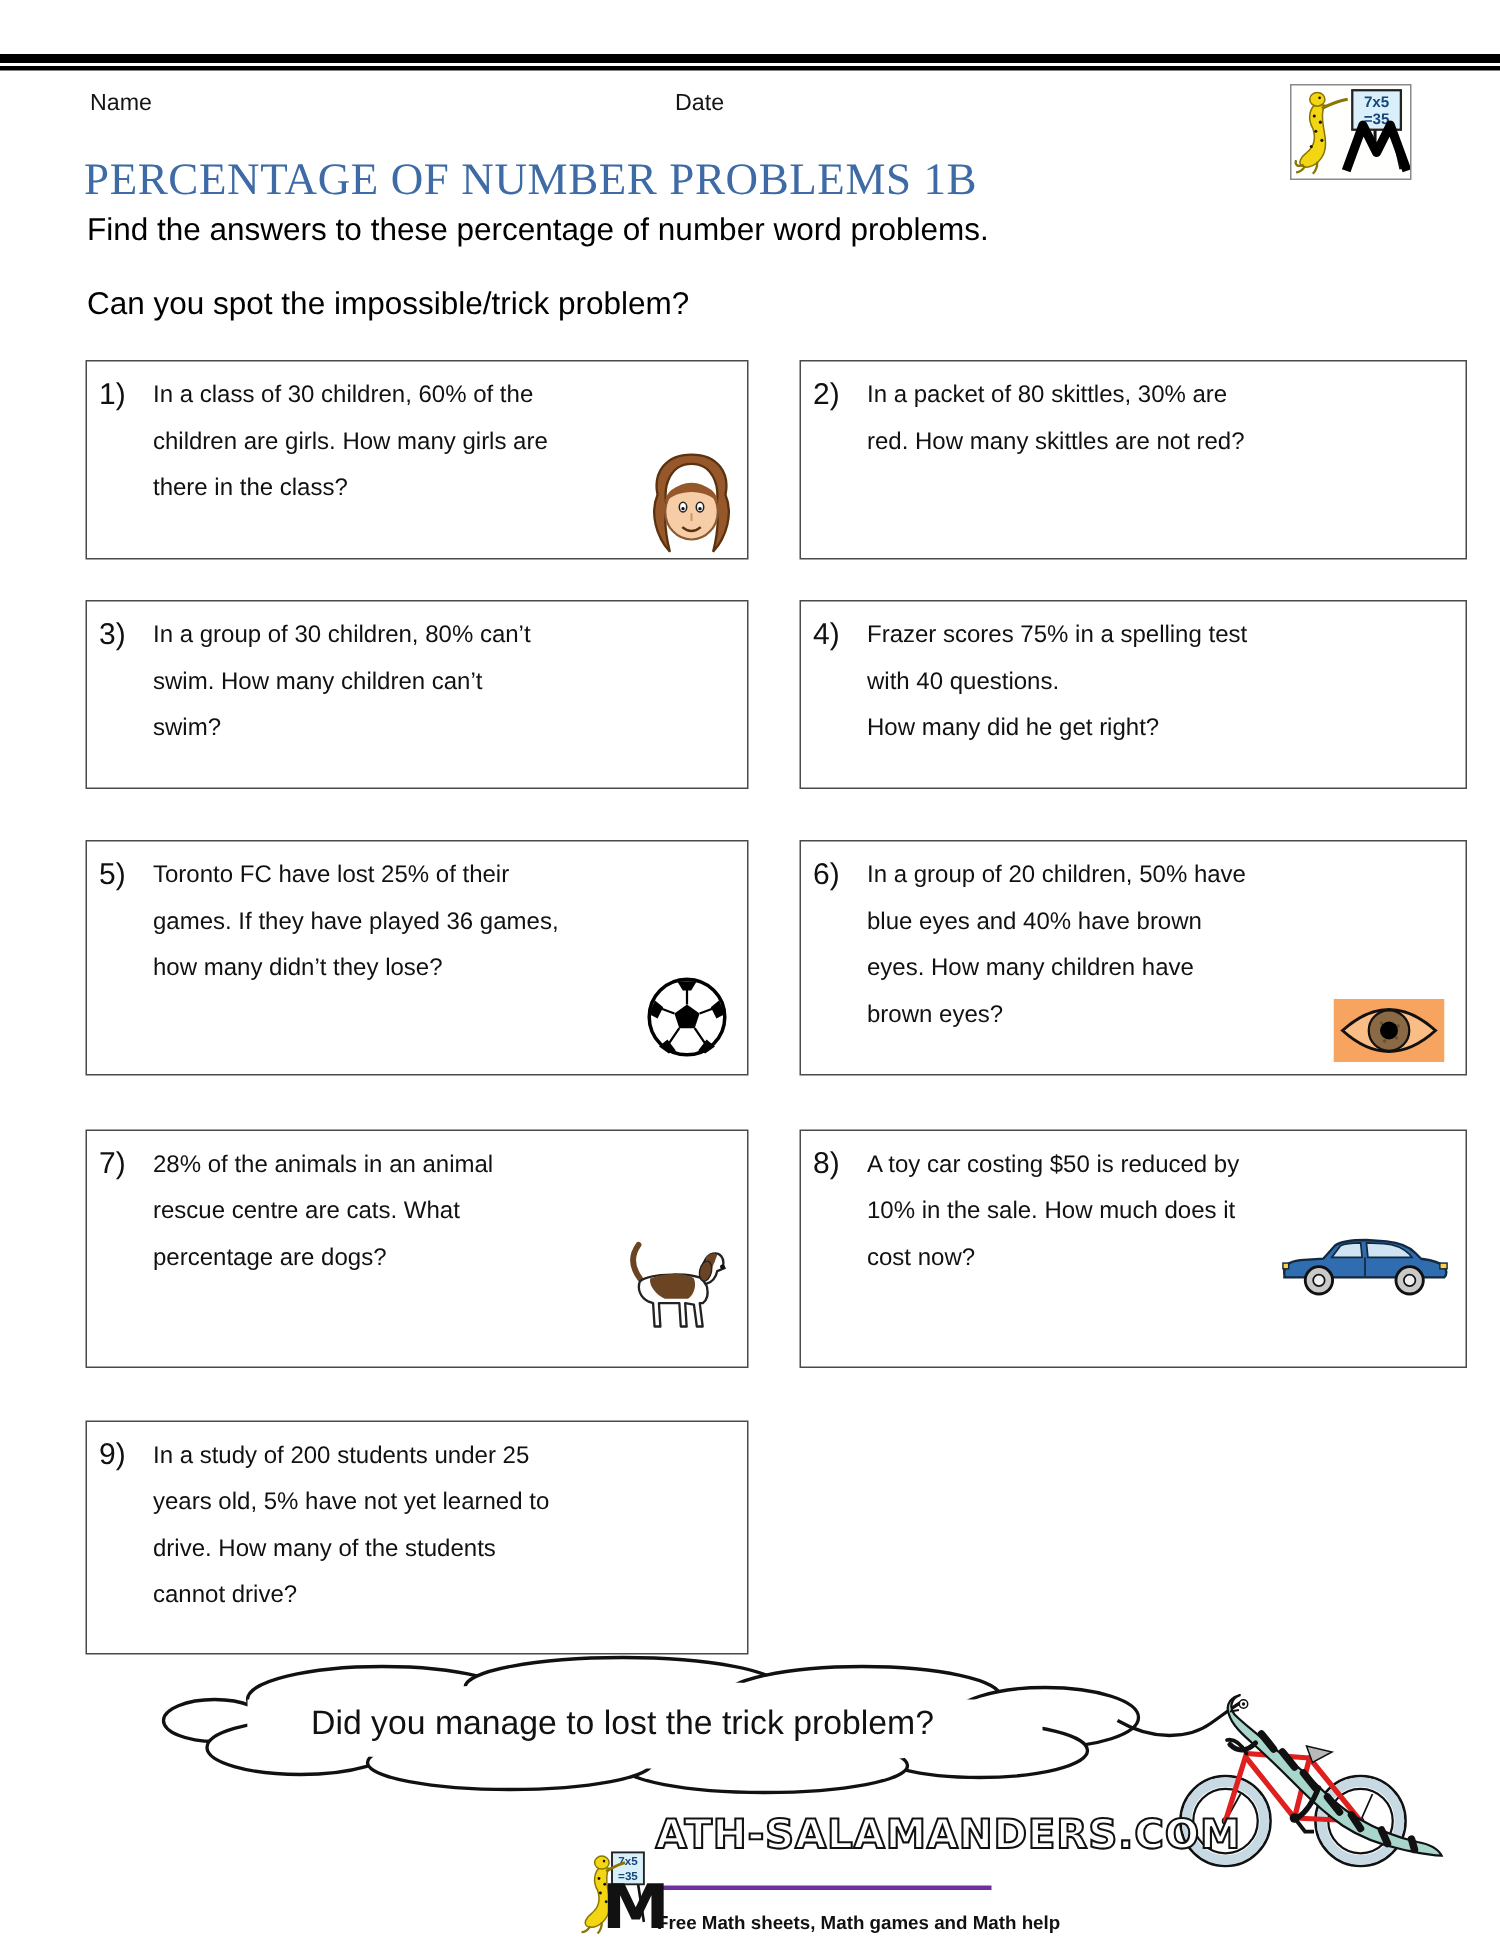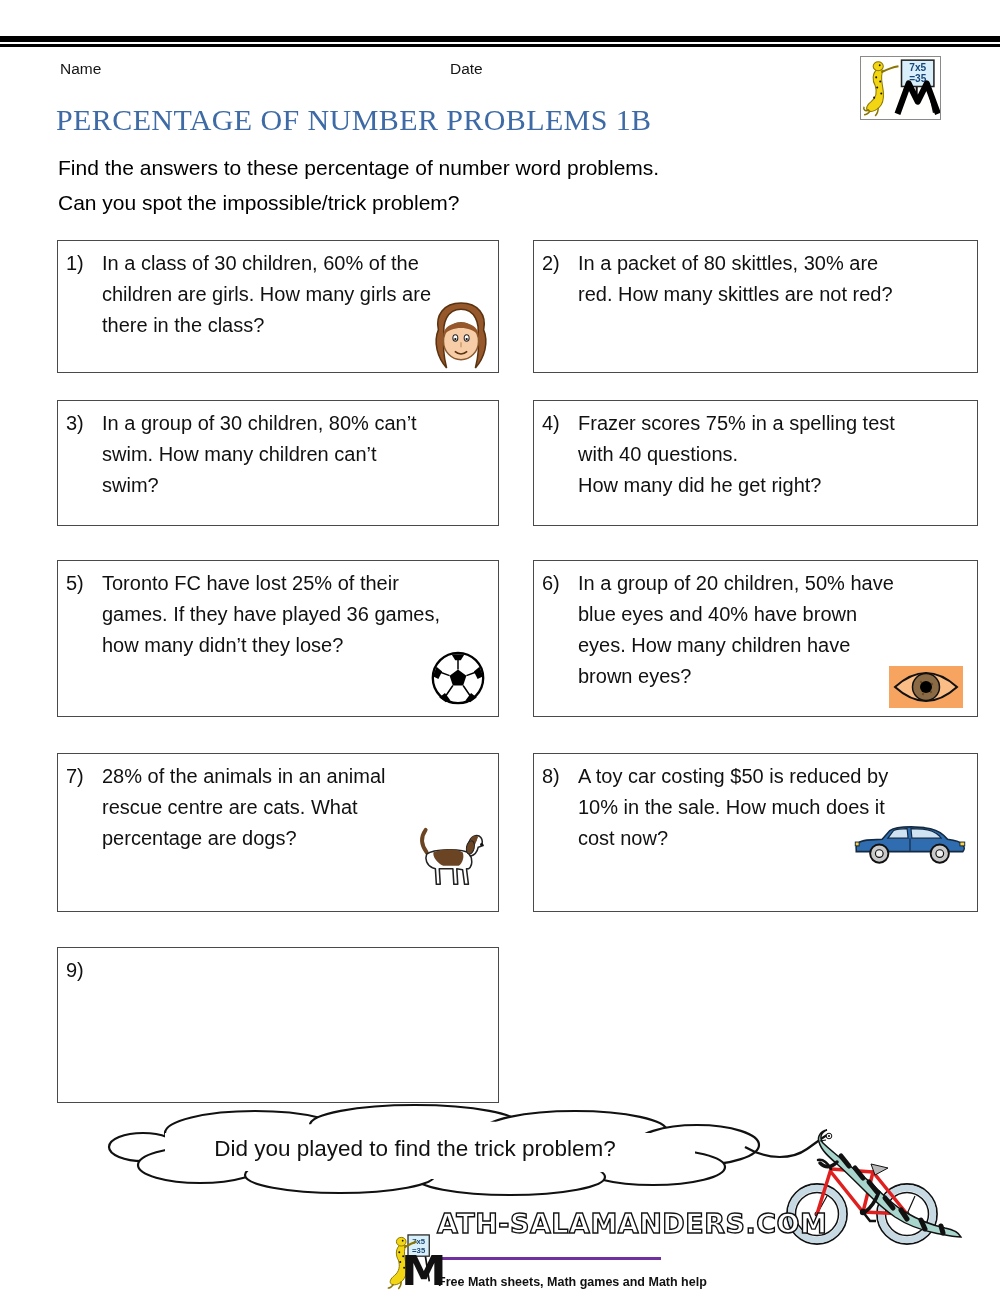--- a/index.html
+++ b/index.html
@@ -12,27 +12,27 @@
   .namedate{position:absolute;top:60px;font-size:15.5px;color:#151515;}
   .name-label{left:60px;text-align:right;} .date-label{left:410px;margin-left:40px;}
 
   .logo-box{position:absolute;left:860px;top:56px;width:81px;height:64px;
             border:1px solid #8a8a8a;background:#fffffd;box-sizing:border-box;}
 
   .title{position:absolute;left:56px;top:103px;font-family:Liberation Serif, serif;
          font-size:30px;color:#3e6ba6;letter-spacing:.4px;white-space:nowrap;}
 
   .instr{position:absolute;left:58px;font-size:21px;color:#000;white-space:nowrap;}
-  .instr1{top:156px;} .instr2{top:191px;}
+  .instr1{top:142px;} .instr2{top:191px;}
 
   .pbox{position:absolute;border:1px solid #4a4a4a;box-sizing:border-box;background:#fff;
         padding:7px 4px 4px 8px;}
   .prow{display:flex;align-items:flex-start;}
   .pnum{flex:0 0 36px;font-size:20px;line-height:31px;}
-  .ptext{font-size:20px;line-height:31px;white-space:pre-line;}
+  .ptext{font-size:16px;line-height:31px;white-space:pre-line;}
   .ill{position:absolute;}
 
   .b1 {left:57px; top:240px; width:442px; height:133px;}
   .b2 {left:533px;top:240px; width:445px; height:133px;}
   .b3 {left:57px; top:400px; width:442px; height:126px;}
   .b4 {left:533px;top:400px; width:445px; height:126px;}
   .b5 {left:57px; top:560px; width:442px; height:157px;}
   .b6 {left:533px;top:560px; width:445px; height:157px;}
   .b7 {left:57px; top:753px; width:442px; height:159px;}
   .b8 {left:533px;top:753px; width:445px; height:159px;}
@@ -213,41 +213,45 @@
       <circle cx="90" cy="36" r="9.5" fill="#c9c9c9" stroke="#111" stroke-width="2"></circle>
       <circle cx="90" cy="36" r="4" fill="#eee" stroke="#111" stroke-width="1.2"></circle>
       <rect x="111" y="24" width="5" height="4" fill="#ffd23e" stroke="#12293f" stroke-width="1"></rect>
       <rect x="2" y="24" width="4" height="4" fill="#ffd23e" stroke="#12293f" stroke-width="1"></rect>
     </svg>
   </div>
 
   <div class="pbox b9">
     <div class="prow">
       <span class="pnum">9)</span>
+      <span class="ptext">In a study of 200 students under 25
+years old, 5% have not yet learned to
+drive. How many of the students
+cannot drive?</span>
     </div>
   </div>
 
 
   <svg class="cloud-svg" viewBox="0 0 745 100">
     <g fill="#fff" stroke="#111" stroke-width="2.2">
       <ellipse cx="38" cy="44" rx="34" ry="14"></ellipse>
       <ellipse cx="95" cy="62" rx="62" ry="18"></ellipse>
       <ellipse cx="150" cy="30" rx="90" ry="22"></ellipse>
       <ellipse cx="310" cy="22" rx="105" ry="20"></ellipse>
       <ellipse cx="470" cy="28" rx="92" ry="20"></ellipse>
       <ellipse cx="592" cy="42" rx="62" ry="20"></ellipse>
       <ellipse cx="548" cy="64" rx="72" ry="18"></ellipse>
       <ellipse cx="405" cy="74" rx="95" ry="18"></ellipse>
       <ellipse cx="235" cy="72" rx="95" ry="18"></ellipse>
     </g>
     <rect x="60" y="30" width="530" height="38" fill="#fff"></rect>
     <ellipse cx="325" cy="47" rx="265" ry="29" fill="#fff"></ellipse>
     <path d="M640 44 C664 58 688 56 702 46 C712 39 718 34 724 31" stroke="#111" stroke-width="2.2" fill="none"></path>
   </svg>
-  <div class="cloud-text">Did you played to find the trick problem?</div>
+  <div class="cloud-text">Did you manage to lost the trick problem?</div>
 
   <svg class="lizard-svg" viewBox="0 0 190 140">
     <g fill="none">
       <circle cx="42" cy="102" r="30" stroke="#111" stroke-width="1.8"></circle>
       <circle cx="42" cy="102" r="26" stroke="#c7d9e3" stroke-width="6.5"></circle>
       <circle cx="42" cy="102" r="21.5" stroke="#111" stroke-width="1.5"></circle>
       <circle cx="132" cy="102" r="30" stroke="#111" stroke-width="1.8"></circle>
       <circle cx="132" cy="102" r="26" stroke="#c7d9e3" stroke-width="6.5"></circle>
       <circle cx="132" cy="102" r="21.5" stroke="#111" stroke-width="1.5"></circle>
       <path d="M42 102 L52 84 M132 102 L140 84" stroke="#111" stroke-width="1.2"></path>

